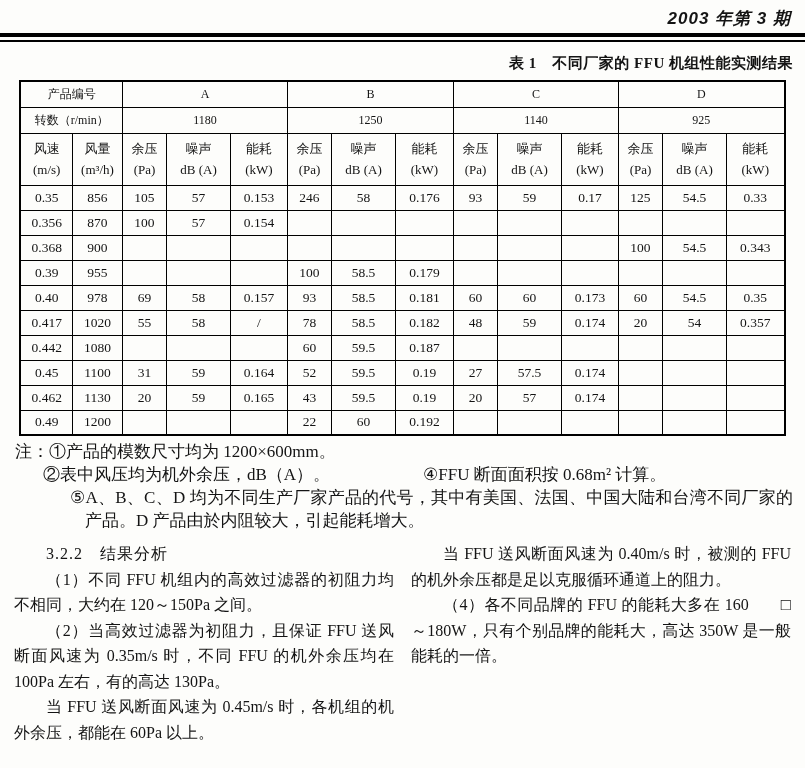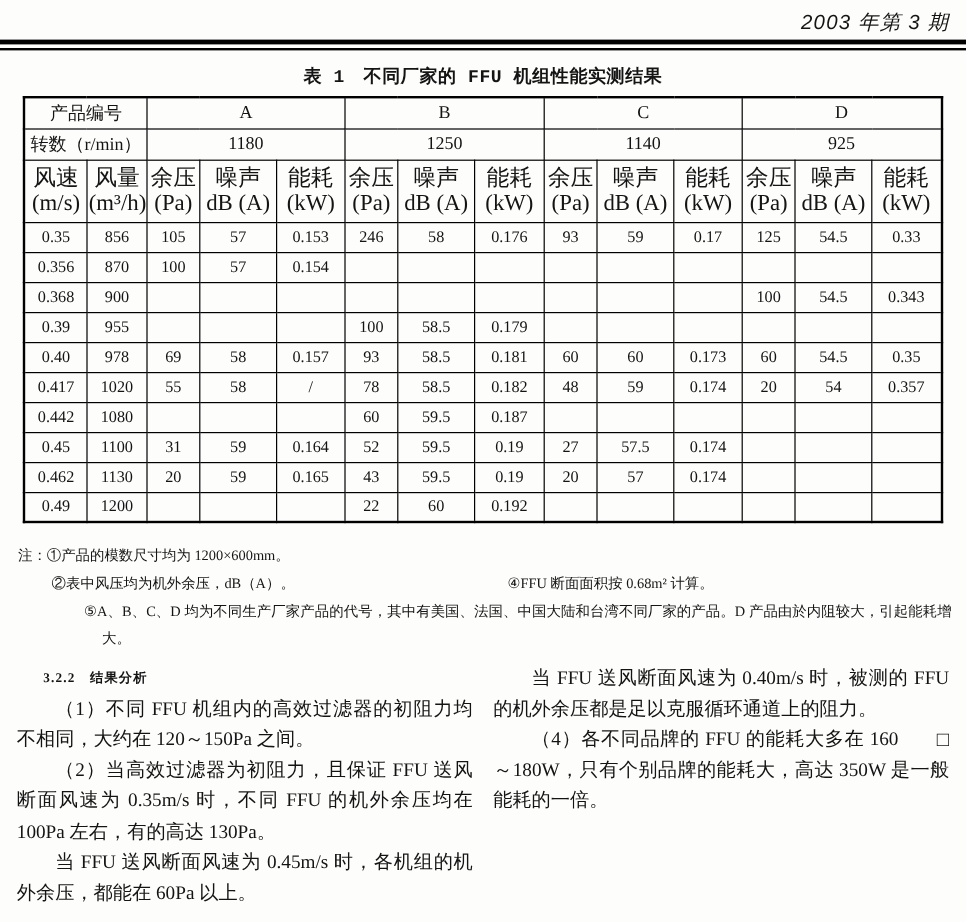--- a/index.html
+++ b/index.html
@@ -8,61 +8,60 @@
     height: 768px;
     font-family: "Liberation Serif", "DejaVu Serif", serif;
     color: #141414;
     overflow: hidden;
     position: relative;
   }
   .masthead {
     text-align: right;
     padding: 7px 14px 3px 0;
     font-family: "Liberation Sans", "DejaVu Sans", sans-serif;
-    font-weight: normal;
+    font-weight: bold;
     font-style: italic;
     font-size: 17px;
     letter-spacing: 1px;
   }
   .double-rule {
     height: 9px;
     border-top: 4px solid #000;
     border-bottom: 2px solid #000;
   }
   .table-title {
-    text-align: center;
+    text-align: right;
     font-weight: bold;
     font-size: 15px;
-    margin: 12px 0 7px 0;
+    margin: 12px 12px 7px 0;
     letter-spacing: 0.5px;
-    font-family: Liberation Mono, monospace;
   }
   table.perf {
     width: 764px;
     margin: 0 auto;
     border-collapse: collapse;
     table-layout: fixed;
     border: 2px solid #000;
     font-size: 13.5px;
   }
   table.perf td {
     border: 1.2px solid #000;
     text-align: center;
     vertical-align: middle;
     padding: 0 1px;
     height: 25px;
     overflow: hidden;
     white-space: nowrap;
   }
-  table.perf thead tr.hdr-top td { height: 26px; font-size: 15px; }
-  table.perf thead tr.hdr-units td { height: 52px; line-height: 21px; font-size: 19px; }
+  table.perf thead tr.hdr-top td { height: 26px; font-size: 12px; }
+  table.perf thead tr.hdr-units td { height: 52px; line-height: 21px; font-size: 13px; }
   .notes {
-    font-size: 12px;
+    font-size: 17px;
     line-height: 23px;
-    margin: 16px 0 0 15px;
+    margin: 4px 0 0 15px;
   }
   .notes-grid { display: grid; grid-template-columns: 408px 1fr; }
   .note-lead { display: inline; }
   .note-indent { padding-left: 28px; }
   .note-five {
     padding-left: 70px;
     text-indent: -15px;
     text-align: justify;
     margin-right: 12px;
   }
@@ -70,23 +69,23 @@
     display: flex;
     gap: 17px;
     margin: 9px 14px 0 14px;
     font-size: 16px;
     line-height: 25.5px;
     text-align: justify;
   }
   .col { flex: 1; min-width: 0; }
   .col p { text-indent: 2em; margin: 0; }
   .section-heading {
-    font-weight: bold;
+    font-weight: normal;
     text-indent: 2em;
-    font-size: 11px;
+    font-size: 16px;
     letter-spacing: 1px;
     margin: 0;
   }
   .end-box {
     float: right;
     font-size: 17px;
     line-height: 25.5px;
   }
 </style>
 </head>

